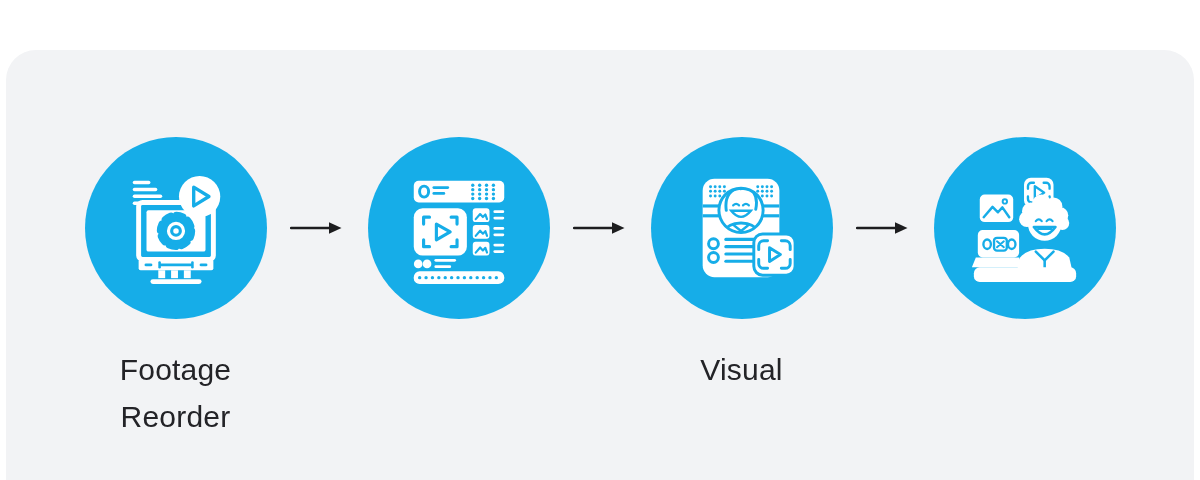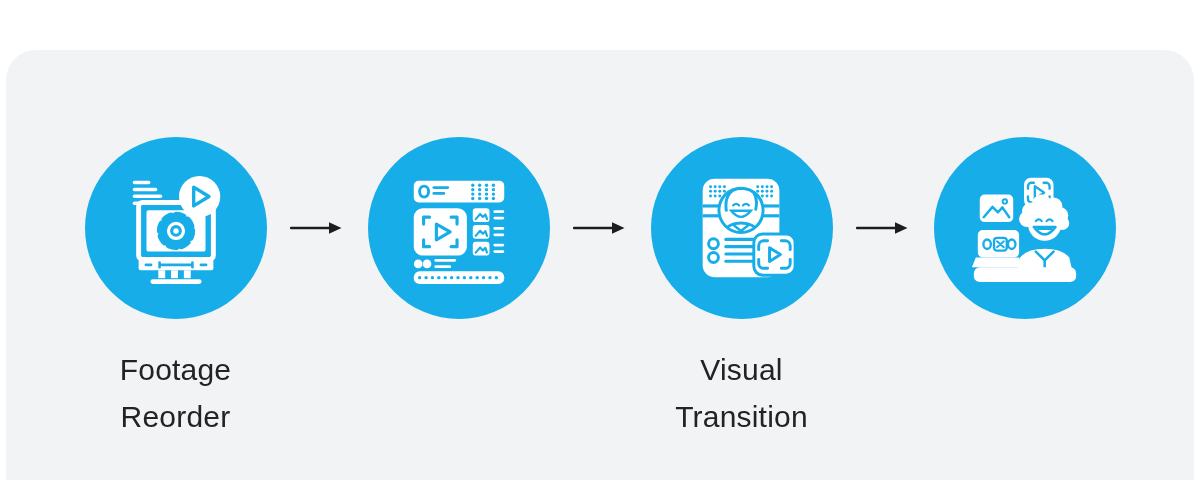--- a/index.html
+++ b/index.html
@@ -237,21 +237,20 @@
               <path d="M86,73 h-4 a5,5 0 0 0 -5,5 v4"></path>
               <path d="M100,73 h4 a5,5 0 0 1 5,5 v4"></path>
               <path d="M77,92 v4 a5,5 0 0 0 5,5 h4"></path>
               <path d="M109,92 v4 a5,5 0 0 1 -5,5 h-4"></path>
               <path d="M88,80 L99,87 L88,94 Z"></path>
             </g>
           </svg>
         </div>
         <div class="label">
           <span>Visual</span>
-          <span>Transition</span>
         </div>
       </div>
 
       <div class="gap">
         <svg viewBox="0 0 54 18">
           <line class="arrow-line" x1="1" y1="9" x2="41" y2="9"></line>
           <path class="arrow-head" d="M39,3.2 L51.5,9 L39,14.8 Z"></path>
         </svg>
       </div>
 

